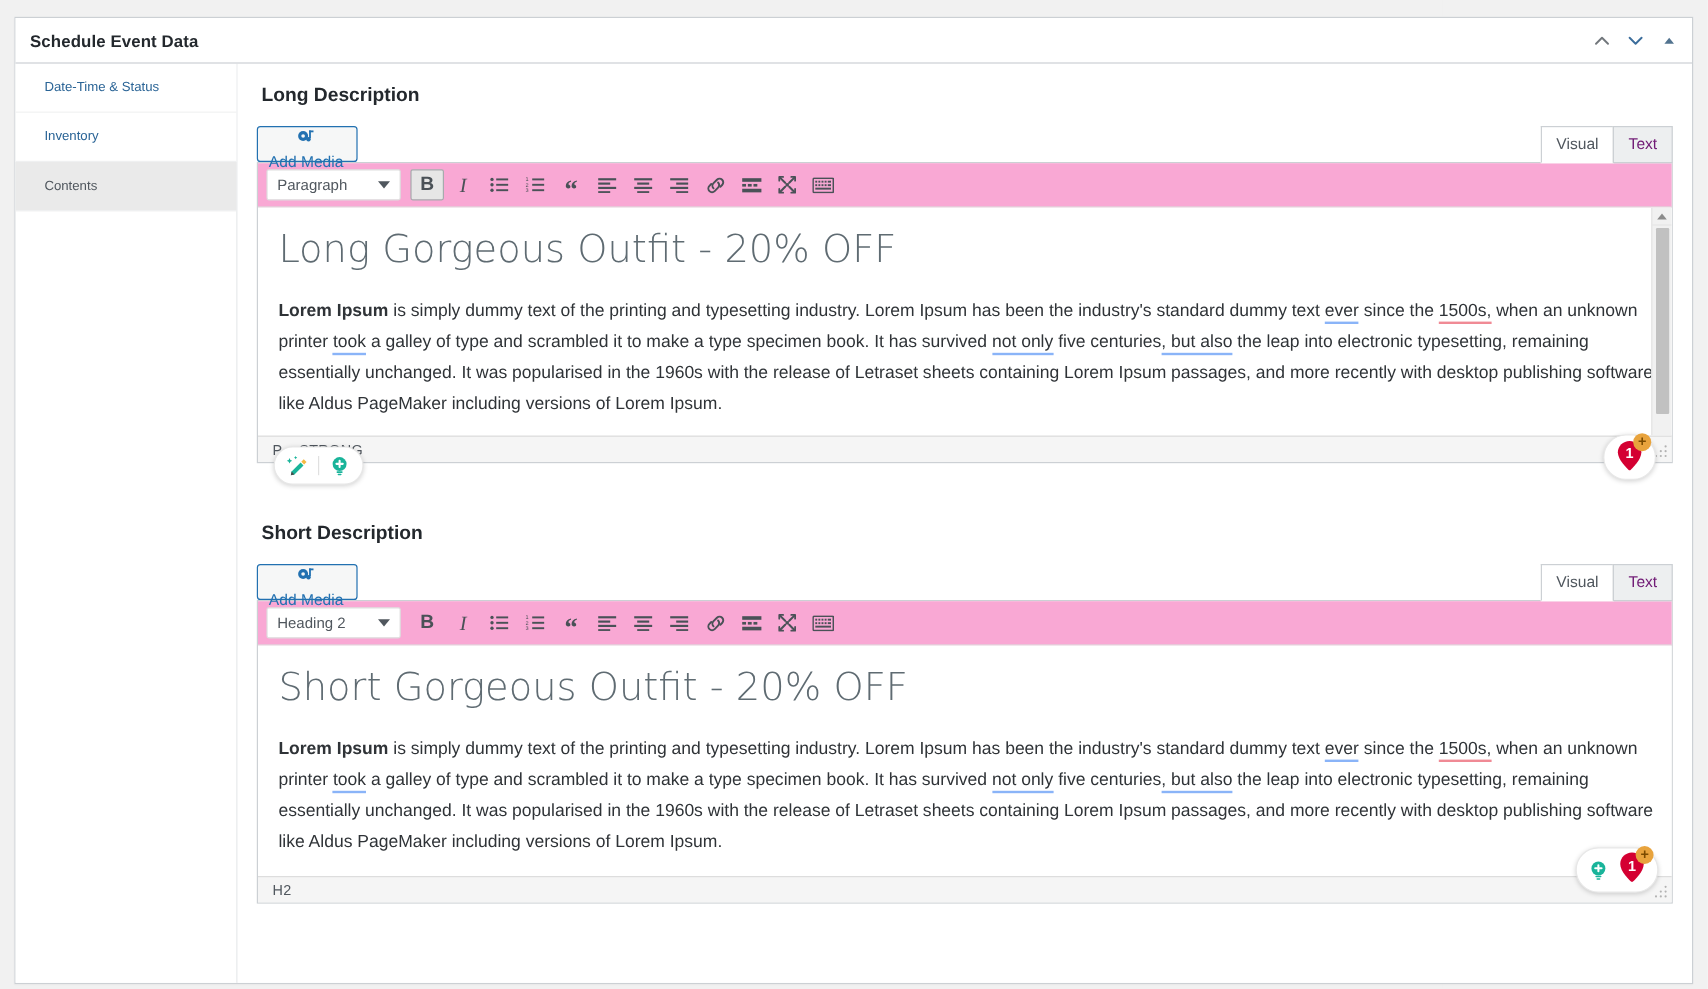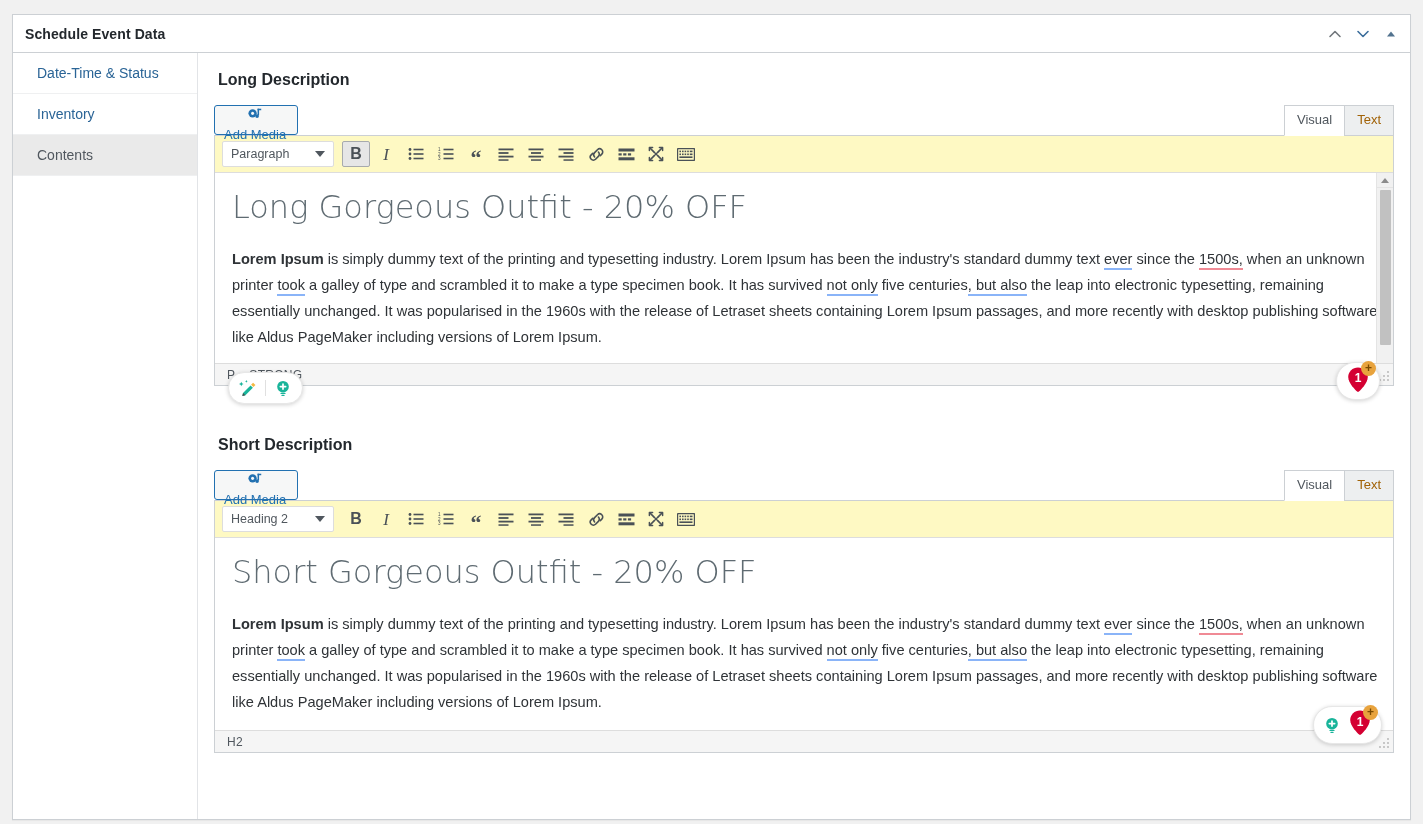--- a/index.html
+++ b/index.html
@@ -58,21 +58,21 @@
   .side-nav {
     width: 185px;
     flex: 0 0 185px;
     border-right: 1px solid #e2e4e7;
     background: #fff;
     padding-top: 0;
   }
   .nav-item {
     display: block;
     padding: 12px 14px 12px 24px;
-    font-size: 14px;
+    font-size: 11px;
     color: #2a6496;
     border-bottom: 1px solid #eff0f1;
     cursor: pointer;
     line-height: 16px;
     background: #fff;
   }
   .nav-item.active {
     background: #eaeaea;
     color: #50575e;
   }
@@ -118,38 +118,38 @@
 
   .vt-tabs {
     position: absolute; right: 0; bottom: -1px;
     display: flex; align-items: flex-end;
   }
   .vt-tab {
     padding: 6px 12px 7px 12px;
     font-size: 13px;
     border: 1px solid #ccd0d4;
     background: #edeff0;
-    color: #a16207;
+    color: #701a75;
     cursor: pointer;
     line-height: 16px;
     margin-left: -1px;
   }
   .vt-tab.active {
     background: #fff;
     border-bottom-color: #fff;
     color: #50575e;
   }
 
   
   .mce {
     border: 1px solid #ccd0d4;
     background: #fff;
   }
   .mce-toolbar {
-    background: #fef9c3;
+    background: #f9a8d4;
     border-bottom: 1px solid #ddd;
     padding: 5px 7px;
     display: flex; align-items: center; gap: 2px;
     height: 37px;
   }
   .fmt-select {
     position: relative;
     width: 112px; height: 26px;
     border: 1px solid #ddd;
     background: #fff;

